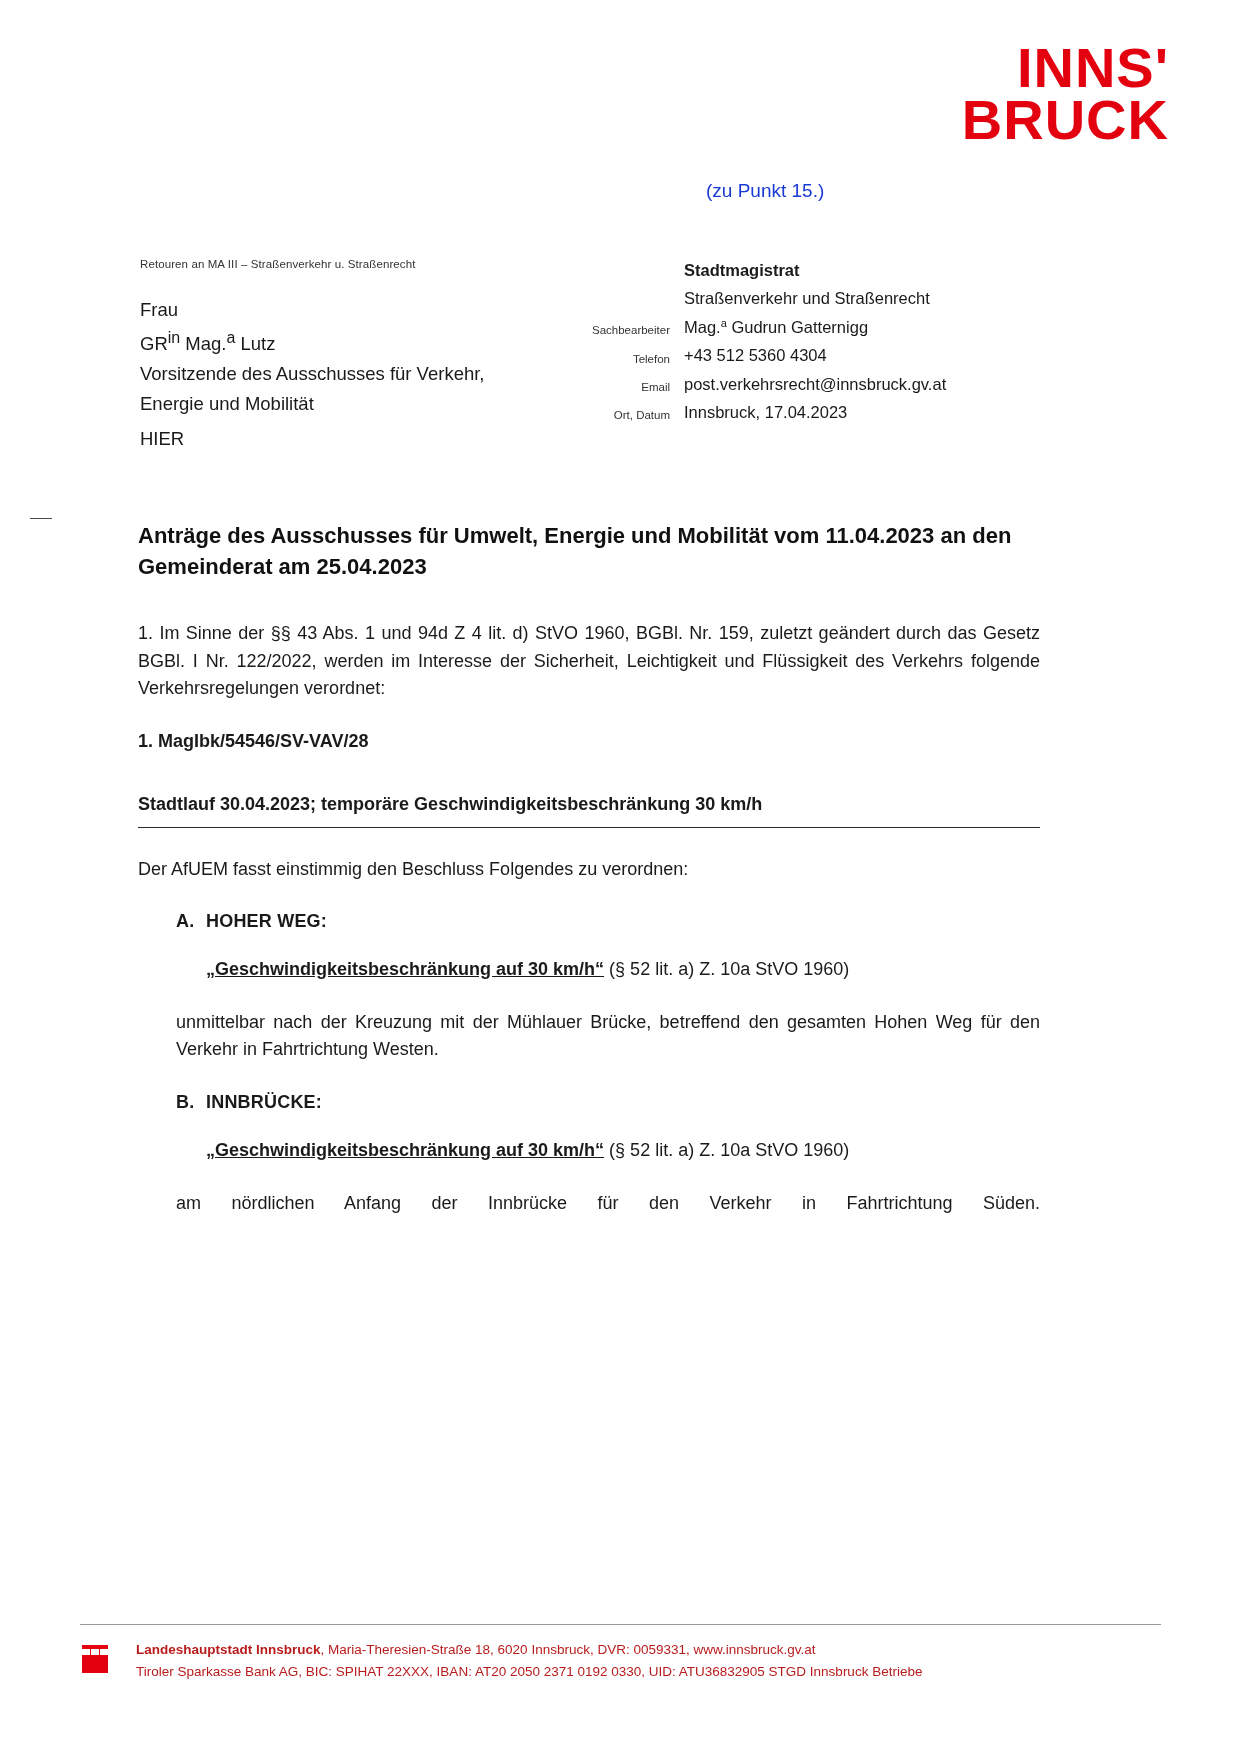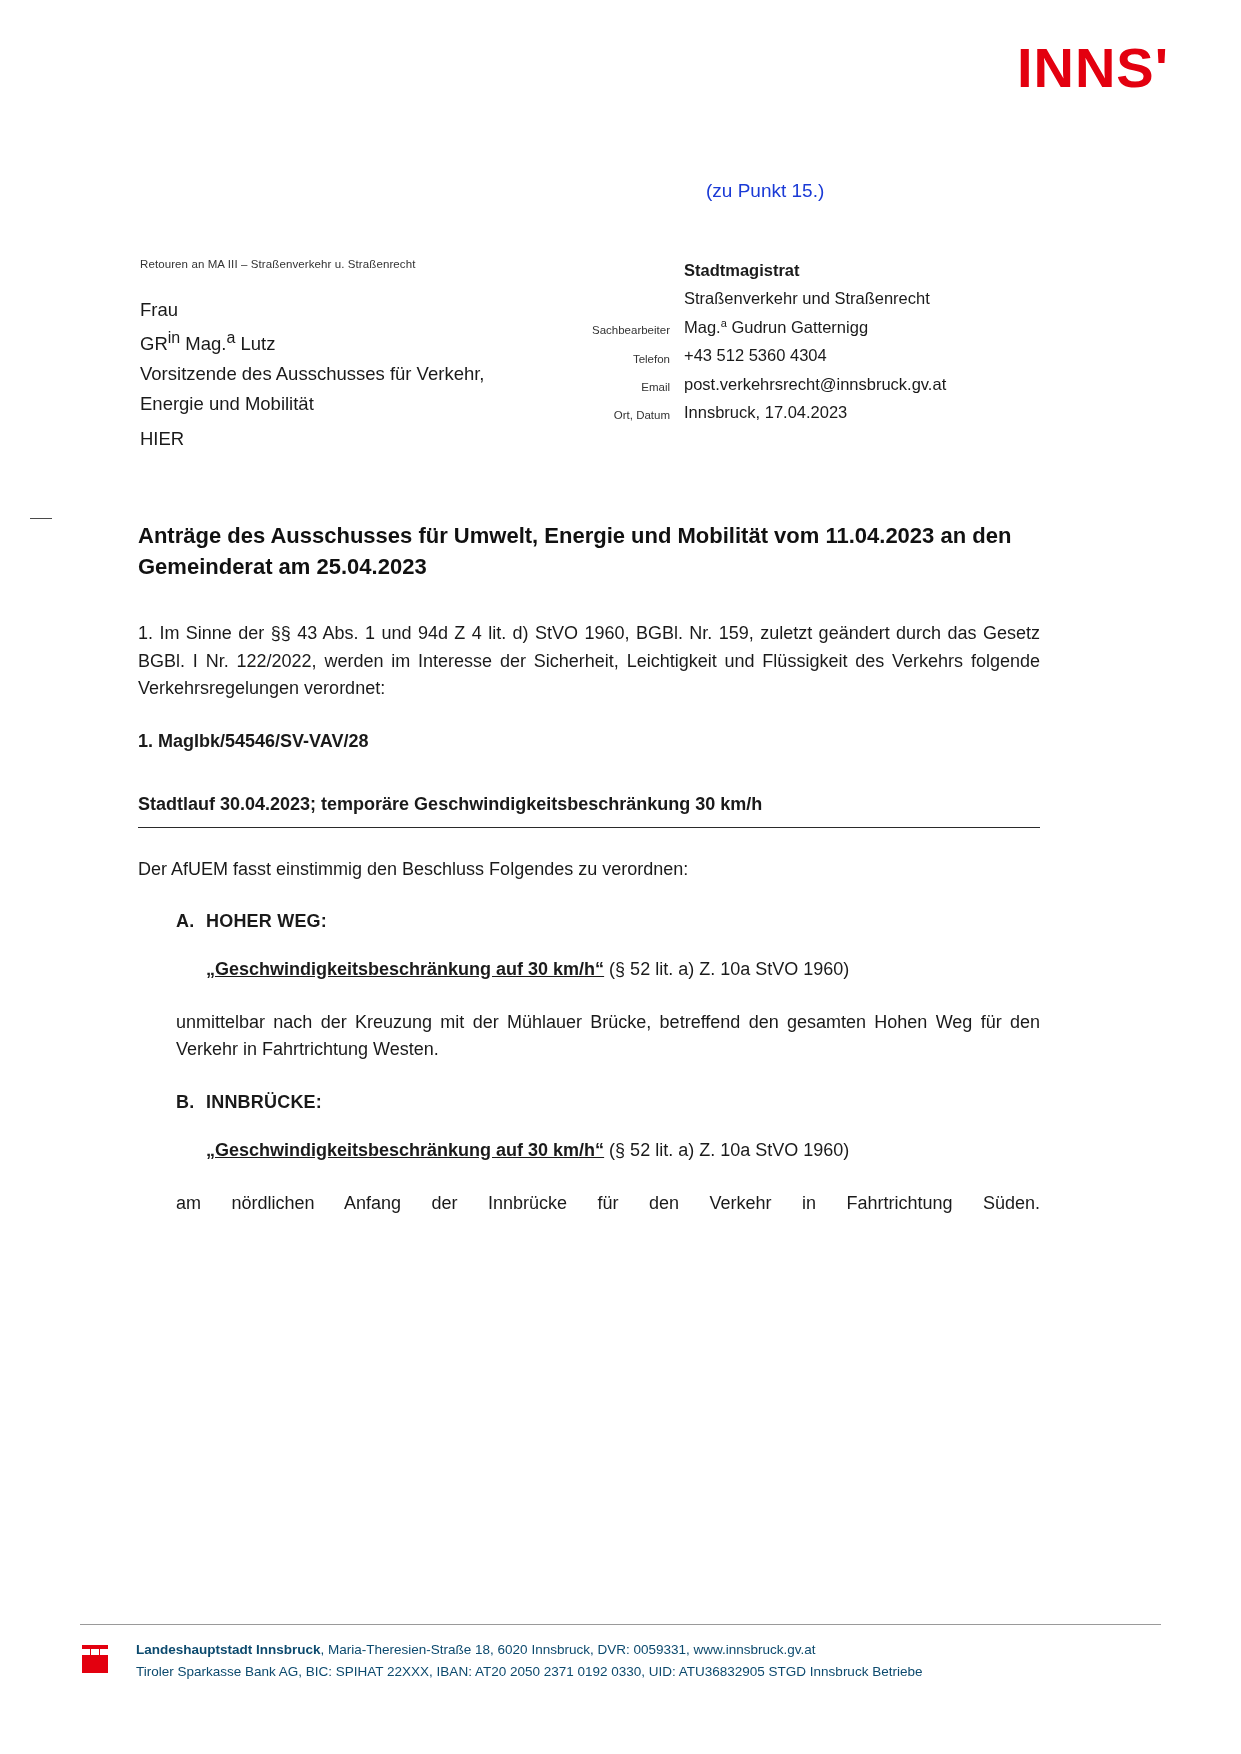--- a/index.html
+++ b/index.html
@@ -208,32 +208,33 @@
   }
   .footer-crest {
     width: 34px;
     flex: 0 0 34px;
     padding-top: 4px;
   }
   .crest-svg { display: block; }
   .footer-text {
     font-size: 13.5px;
     line-height: 1.58;
-    color: #0c4a6e;
+    color: #b91c1c;
     padding-left: 22px;
   }
   .footer-text b { font-weight: bold; }
 </style>
 </head>
 <body>
 
 <div class="page">
 
   <div class="logo">
     <div class="logo-line">INNS'</div>
+    <div class="logo-line">BRUCK</div>
   </div>
 
   <div class="punkt-note">(zu Punkt 15.)</div>
 
   <div class="retouren">Retouren an MA III – Straßenverkehr u. Straßenrecht</div>
 
   <div class="addressee">
     <div>Frau</div>
     <div>
       <span>GR</span><span class="sup">in</span><span> Mag.</span><span class="sup">a</span><span> Lutz</span>

